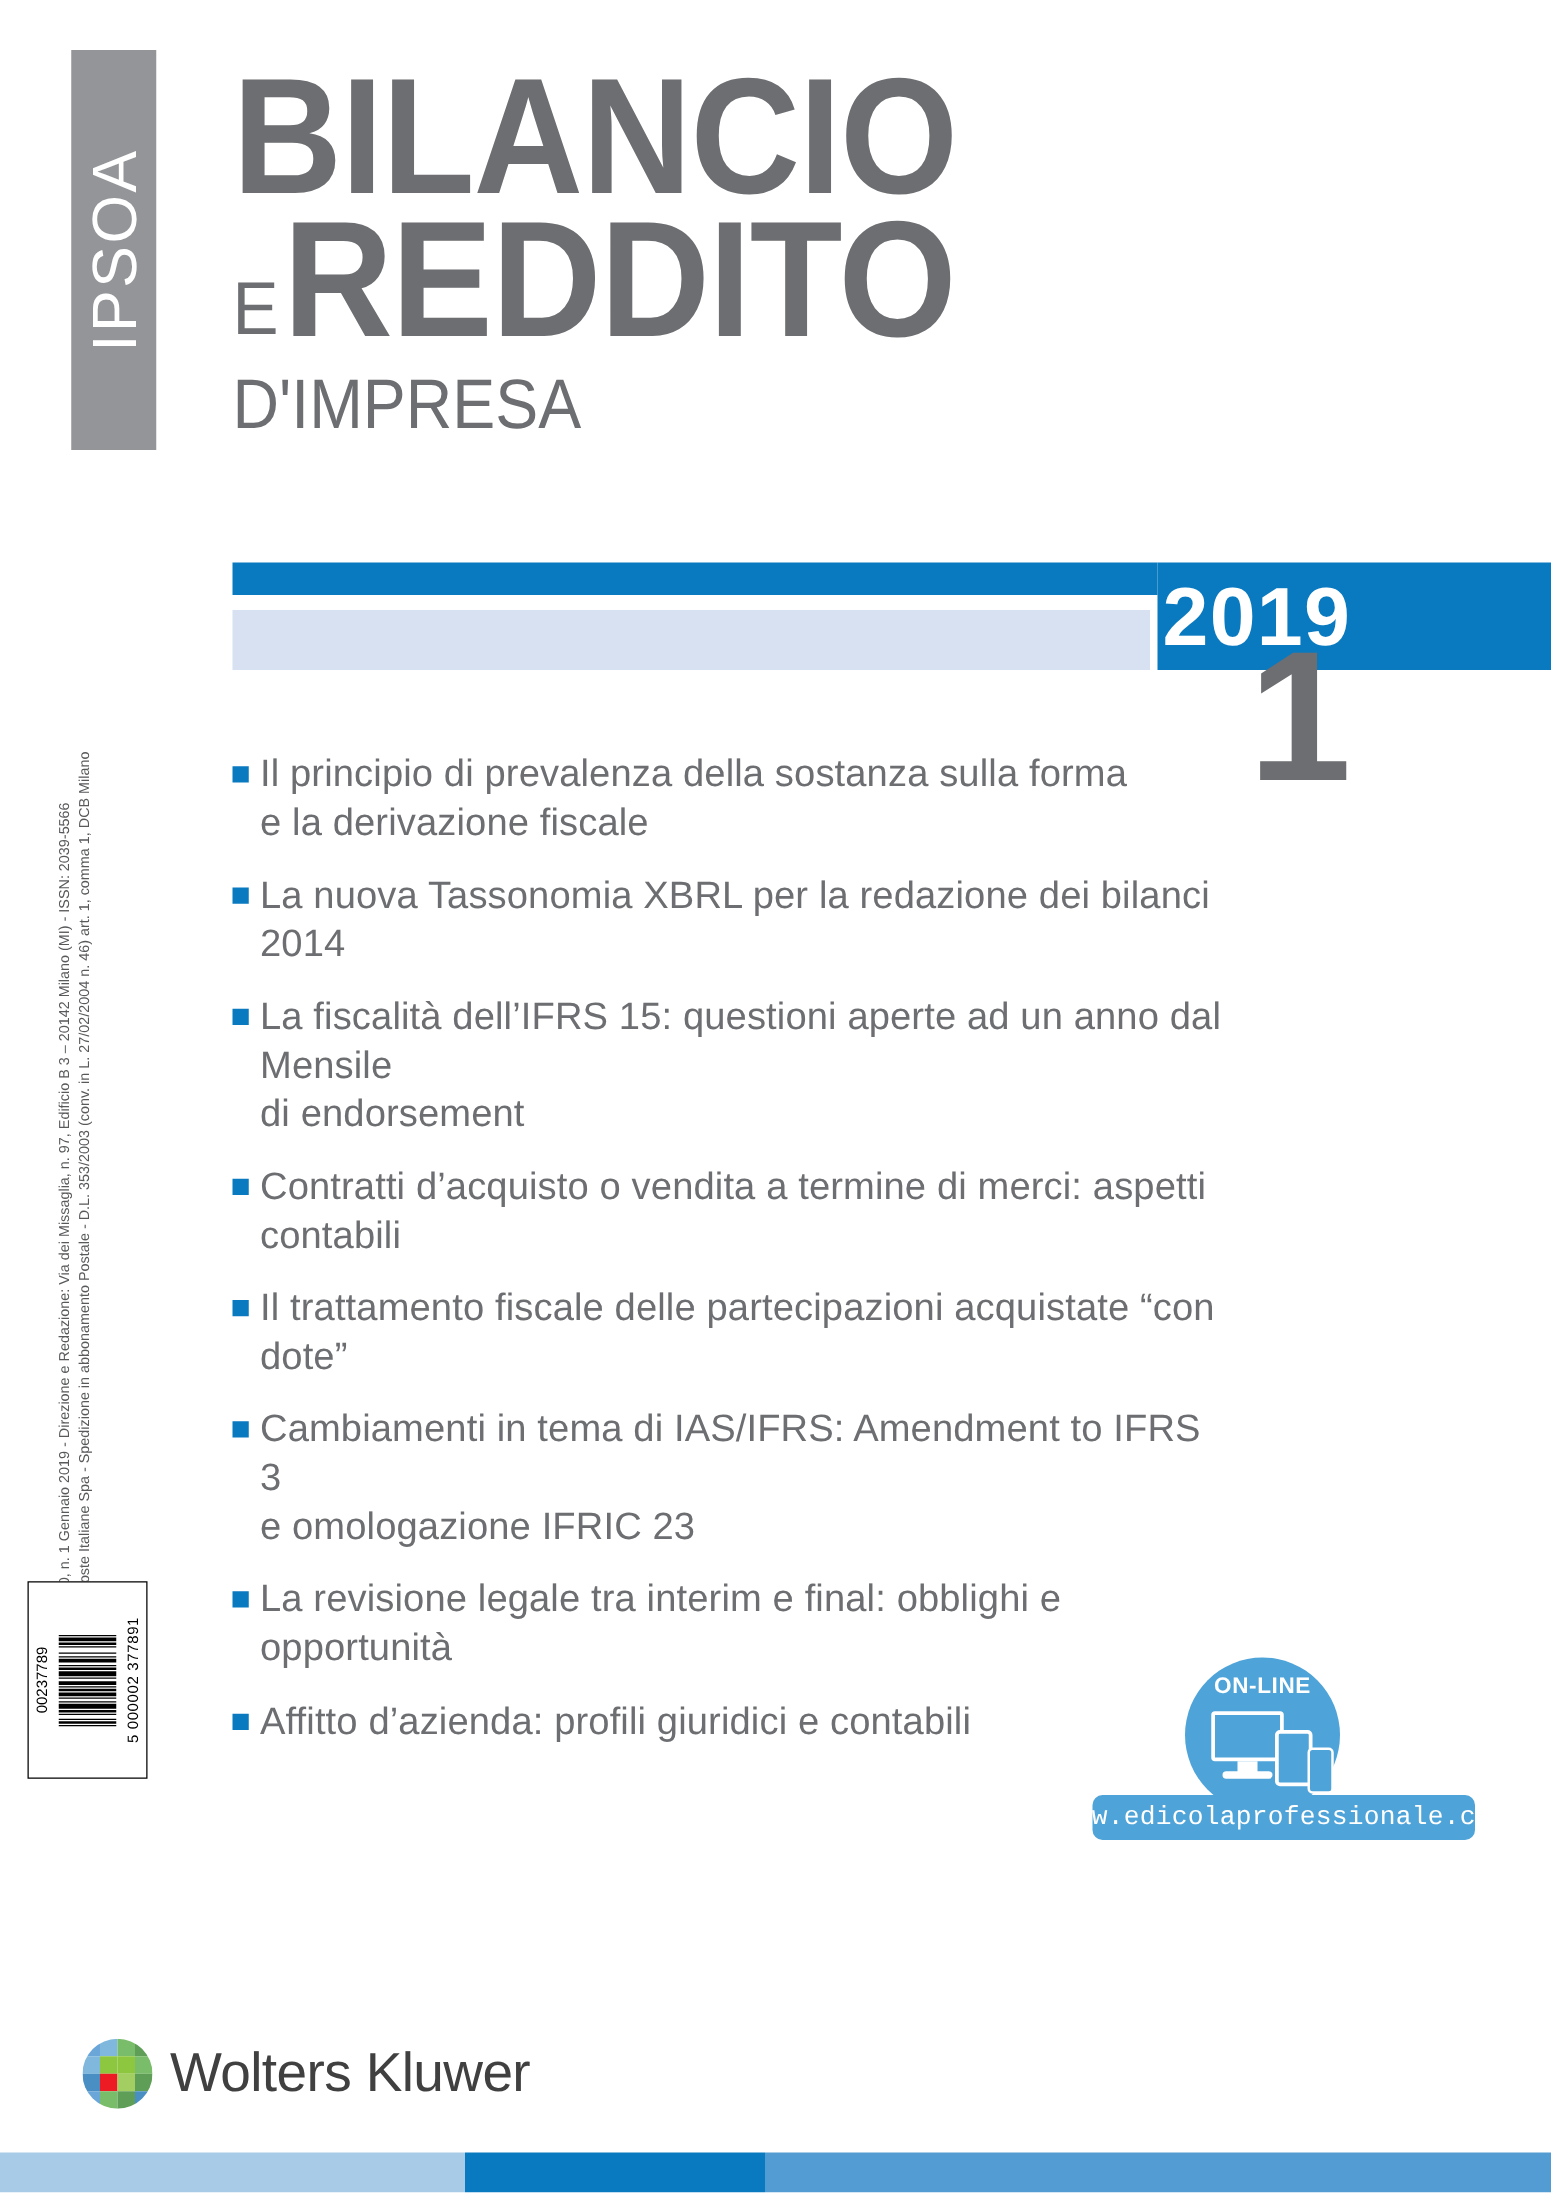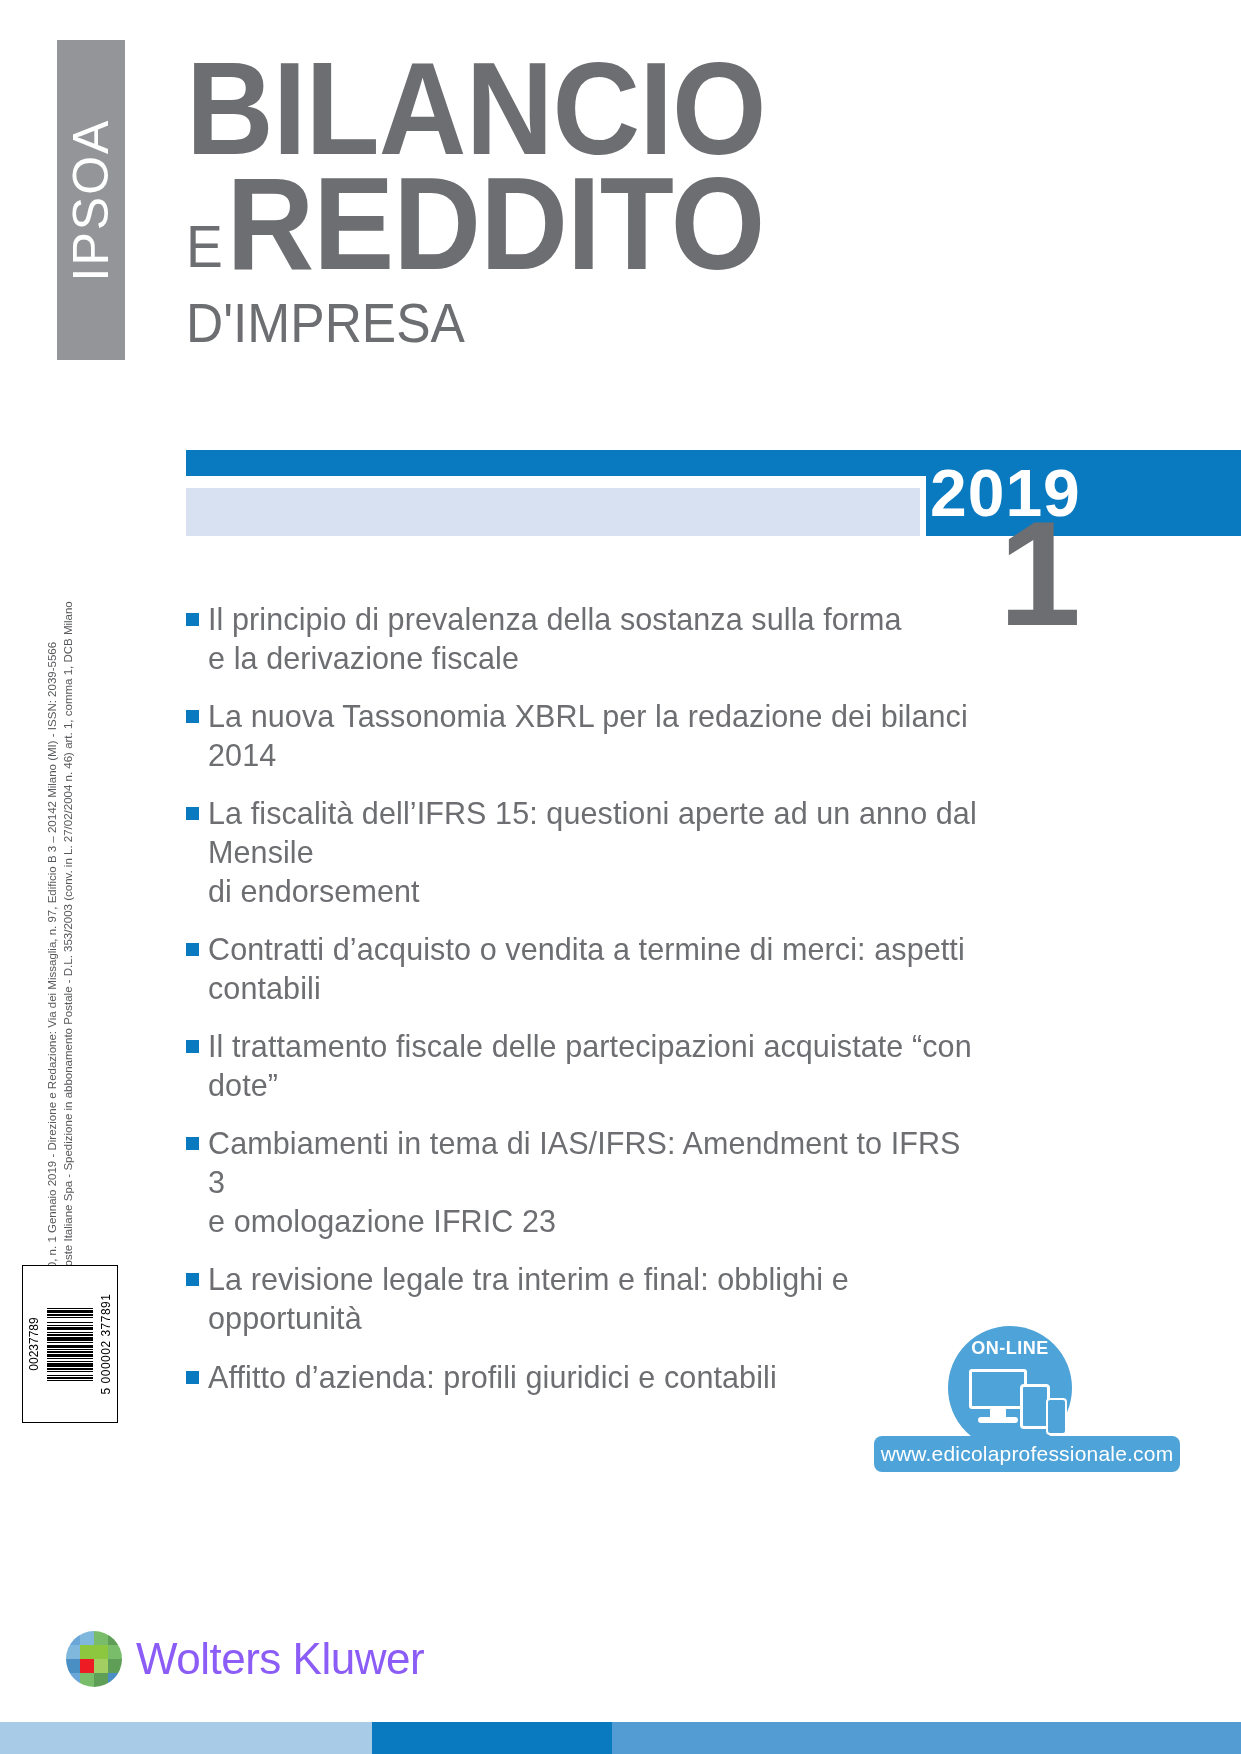--- a/index.html
+++ b/index.html
@@ -335,21 +335,21 @@
     width: 306px;
     height: 36px;
     background: #4ea3d8;
     border-radius: 8px;
     display: flex;
     align-items: center;
     justify-content: center;
   }
   .ob-url span {
     color: #ffffff;
-    font-family: Liberation Sans, sans-serif;
+    font-family: Liberation Mono, monospace;
     font-size: 21px;
     letter-spacing: 0.2px;
   }
 
   
   .wk-logo {
     position: absolute;
     left: 66px;
     top: 1631px;
     display: flex;
@@ -363,21 +363,21 @@
     display: grid;
     grid-template-columns: repeat(4, 1fr);
     grid-template-rows: repeat(4, 1fr);
     flex: 0 0 auto;
   }
   .wk-mark i { display: block; }
   .wk-text {
     margin-left: 14px;
     font-family: "Liberation Sans", sans-serif;
     font-size: 44px;
-    color: #8b5cf6;
+    color: #404040;
     letter-spacing: -0.5px;
     font-weight: 400;
   }
 
   
   .bottom-strip {
     position: absolute;
     left: 0;
     top: 1722px;
     width: 1241px;

